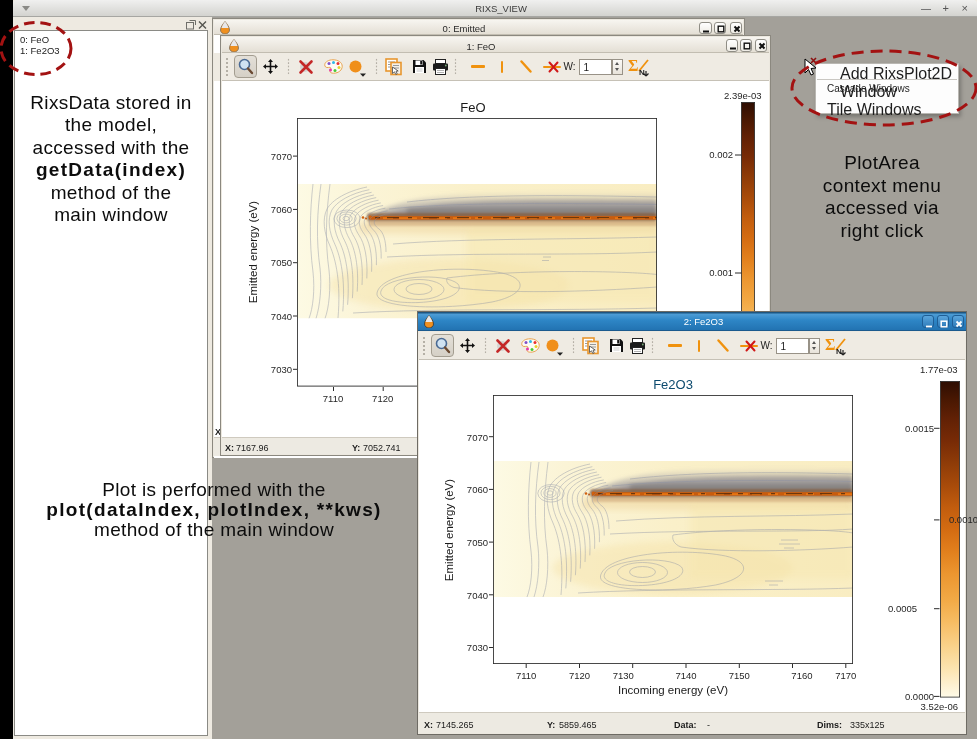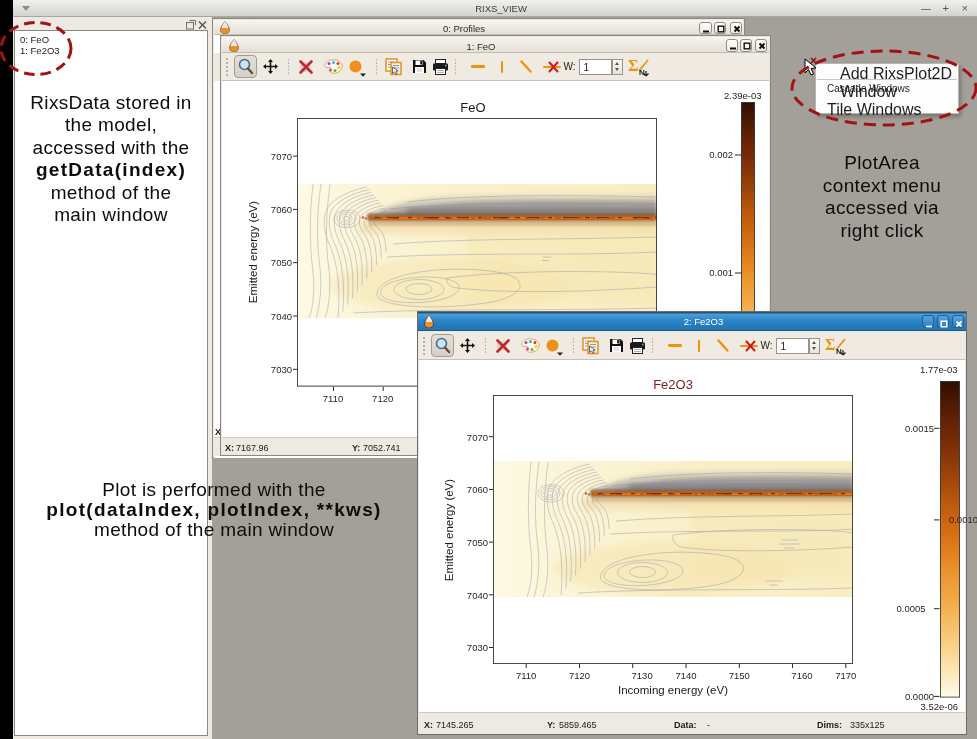--- a/index.html
+++ b/index.html
@@ -41,21 +41,21 @@
 <div class="abs" style="left:14px;top:30px;width:194px;height:706px;background:#fff;border:1px solid #8a8a85">
   <div class="abs" style="left:5px;top:3px;font-size:9.5px;line-height:11px;color:#1a1a1a">0: FeO<br>1: Fe2O3</div>
 </div>
 
 <div class="win" style="left:212px;top:18px;width:533px;height:440px">
   <div class="abs" style="left:1px;top:1px;right:1px;height:15px;background:linear-gradient(#f7f5f0,#e4dfd5);border-bottom:1px solid #c2bdb1">
     <svg class="abs" style="left:6px;top:1px" width="10" height="13" viewBox="0 0 10 13">
         <path d="M5 0.5 C7.5 3.5 9.5 6.5 9.5 9 A4.5 4 0 0 1 0.5 9 C0.5 6.5 2.5 3.5 5 0.5 Z" fill="#ef9020" stroke="#7a6a55" stroke-width="0.8"></path>
         <path d="M5 0.5 C6.5 2.5 8 5 8.5 7 L1.5 7 C2 5 3.5 2.5 5 0.5 Z" fill="#e8e8ea"></path>
       </svg>
-    <div class="abs ttext" style="left:18px;right:47px;top:3px">0: Profiles</div>
+    <div class="abs ttext" style="left:18px;right:47px;top:3px">0: Emitted</div>
   </div>
   <div class="tbtn" style="left:486px;top:2.5px">
       <svg width="12" height="12">
         <path d="M3 8.5 H9" stroke="#111" stroke-width="2"></path>
       </svg>
     </div>
   <div class="tbtn" style="left:500.5px;top:2.5px">
       <svg width="12" height="12">
         <rect x="3.2" y="3.2" width="5.6" height="5.6" fill="none" stroke="#111" stroke-width="1.4"></rect>
       </svg>
@@ -413,21 +413,21 @@
     <b style="position:absolute;left:128px;top:7px">Y:</b>
       <span style="position:absolute;left:140px;top:7px">5859.465</span>
     <b style="position:absolute;left:255px;top:7px">Data:</b>
       <span style="position:absolute;left:288px;top:7px">-</span>
     <b style="position:absolute;left:398px;top:7px">Dims:</b>
       <span style="position:absolute;left:431px;top:7px">335x125</span>
   </div>
 </div>
 
 <div id="fe2o3-plot">
-<div class="abs" style="left:633px;top:377px;width:80px;text-align:center;font-size:13px;color:#7f1d1d">Fe2O3</div>
+<div class="abs" style="left:633px;top:377px;width:80px;text-align:center;font-size:13px;color:#0c4a6e">Fe2O3</div>
 <svg class="abs" style="left:493px;top:395.3px" width="360" height="269" viewBox="0 0 360 269">
 <defs>
 <filter id="b1FE2" x="-30%" y="-30%" width="160%" height="160%">
           <feGaussianBlur stdDeviation="1"></feGaussianBlur>
         </filter>
 <filter id="b2FE2" x="-30%" y="-30%" width="160%" height="160%">
           <feGaussianBlur stdDeviation="2"></feGaussianBlur>
         </filter>
 <filter id="b3FE2" x="-30%" y="-30%" width="160%" height="160%">
           <feGaussianBlur stdDeviation="3.2"></feGaussianBlur>
@@ -505,21 +505,21 @@
 <div class="tick" style="left:448px;top:431.5px;width:40px;text-align:right">7070</div>
 <div class="tick" style="left:448px;top:484.2px;width:40px;text-align:right">7060</div>
 <div class="tick" style="left:448px;top:536.9px;width:40px;text-align:right">7050</div>
 <div class="tick" style="left:448px;top:589.6px;width:40px;text-align:right">7040</div>
 <div class="tick" style="left:448px;top:642.3px;width:40px;text-align:right">7030</div>
 <svg class="abs" style="left:489px;top:395.3px" width="4" height="270">
       <path d="M0,41.7 h4 M0,94.4 h4 M0,147.1 h4 M0,199.8 h4 M0,252.5 h4" stroke="#2a2a2a" stroke-width="1"></path>
     </svg>
 <div class="tick" style="left:506.2px;top:669.7px;width:40px;text-align:center">7110</div>
 <div class="tick" style="left:559.5px;top:669.7px;width:40px;text-align:center">7120</div>
-<div class="tick" style="left:612.7px;top:669.7px;width:40px;text-align:right">7130</div>
+<div class="tick" style="left:612.7px;top:669.7px;width:40px;text-align:left">7130</div>
 <div class="tick" style="left:666px;top:669.7px;width:40px;text-align:center">7140</div>
 <div class="tick" style="left:719.3px;top:669.7px;width:40px;text-align:center">7150</div>
 <div class="tick" style="left:772.5px;top:669.7px;width:40px;text-align:right">7160</div>
 <div class="tick" style="left:825.8px;top:669.7px;width:40px;text-align:center">7170</div>
 <svg class="abs" style="left:493px;top:664.3px" width="360" height="5">
       <path d="M33.2,0 v4 M86.5,0 v4 M139.7,0 v4 M193,0 v4 M246.3,0 v4 M299.5,0 v4 M352.8,0 v4" stroke="#2a2a2a" stroke-width="1"></path>
     </svg>
 <div class="abs" style="left:573px;top:683.5px;width:200px;text-align:center;font-size:11.5px;color:#1a1a1a">Incoming energy (eV)</div>
 <div class="abs" style="left:353px;top:523px;width:194px;height:14px;text-align:center;font-size:11.5px;color:#1a1a1a;white-space:nowrap;transform:rotate(-90deg)">Emitted energy (eV)</div>
 <svg class="abs" style="left:939.5px;top:381px" width="20" height="316.5" viewBox="0 0 20 316.5">
@@ -541,21 +541,21 @@
           <stop offset="0.91" stop-color="#fce4b0"></stop>
           <stop offset="0.96" stop-color="#fdf0d0"></stop>
           <stop offset="1" stop-color="#fffbe8"></stop>
 </linearGradient>
       </defs>
 <rect x="0.4" y="0.4" width="19.2" height="315.7" fill="url(#cbgFE2)" stroke="#2a2a2a" stroke-width="0.8"></rect>
 </svg>
 <div class="tick" style="left:907.5px;top:363.8px;width:50px;text-align:right">1.77e-03</div>
 <div class="tick" style="left:888px;top:422.8px;width:46px;text-align:right">0.0015</div>
 <div class="tick" style="left:932px;top:514.4px;width:46px;text-align:right">0.0010</div>
-<div class="tick" style="left:888px;top:603.2px;width:46px;text-align:center">0.0005</div>
+<div class="tick" style="left:888px;top:603.2px;width:46px;text-align:left">0.0005</div>
 <div class="tick" style="left:888px;top:690.9px;width:46px;text-align:right">0.0000</div>
 <div class="tick" style="left:908px;top:700.7px;width:50px;text-align:right">3.52e-06</div>
 <svg class="abs" style="left:934px;top:381px" width="6" height="317">
       <path d="M0,47.3 h5.5 M0,138.9 h5.5 M0,227.7 h5.5 M0,315.4 h5.5" stroke="#2a2a2a" stroke-width="1"></path>
     </svg>
 </div>
 
 <div class="abs" style="left:815px;top:62.5px;width:144px;height:51px;background:#fdfdfd;border:1px solid #b9b7b2;box-shadow:2px 3px 4px rgba(0,0,0,0.25)">
   <div class="abs" style="left:24px;top:1.5px;font-size:16px;color:#1e1e1e">Add RixsPlot2D Window</div>
   <div class="abs" style="left:1px;right:1px;top:15.5px;border-top:1px solid #c9c7c2"></div>

